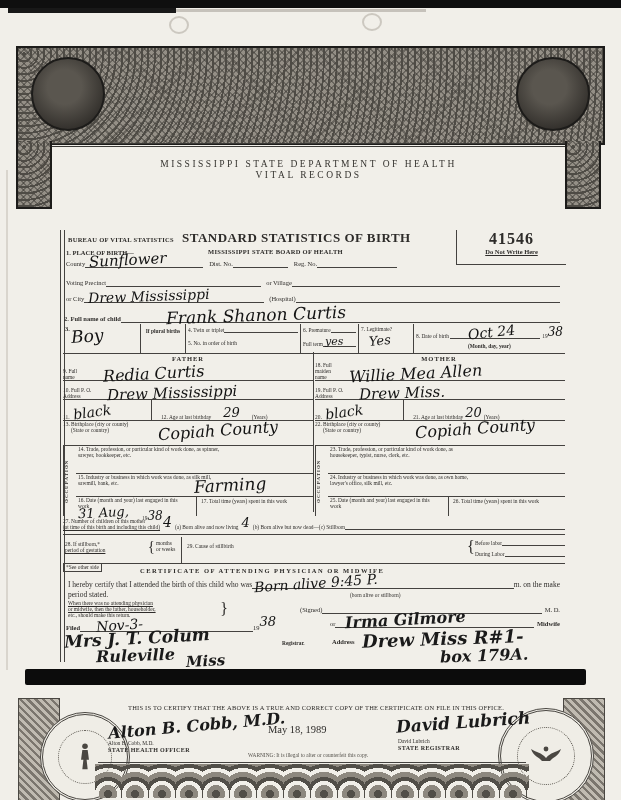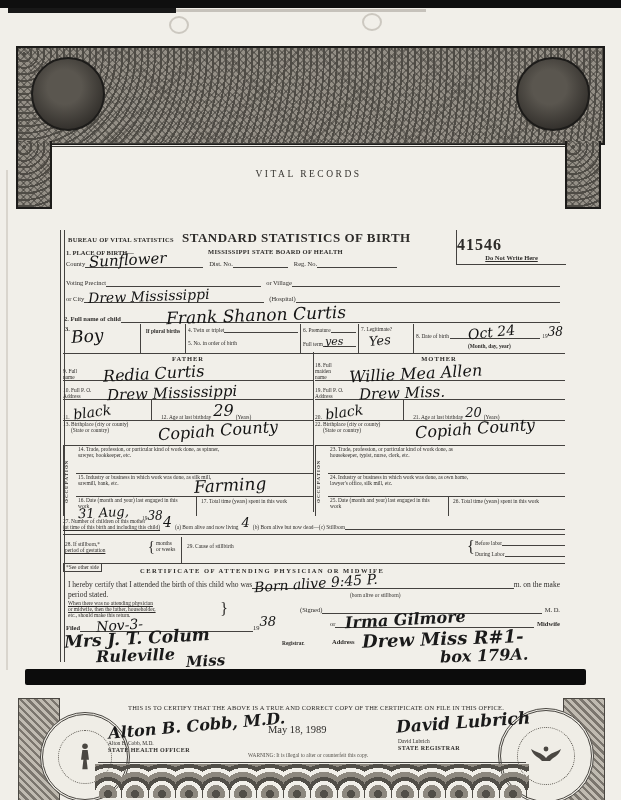--- a/index.html
+++ b/index.html
@@ -47,30 +47,31 @@
 
 <div class="a pat" style="left:16px;top:46px;width:585px;height:95px;border:2px solid #1d1c1a">
   <div class="a med" style="left:13px;top:9px;width:70px;height:70px"></div>
   <div class="a med" style="left:498px;top:9px;width:70px;height:70px"></div>
 </div>
 <div class="a" style="left:16px;top:141px;width:585px;height:66px">
   <div class="a pat" style="left:0;top:0;width:32px;height:66px;border:2px solid #1d1c1a;border-top:none"></div>
   <div class="a pat" style="left:549px;top:0;width:32px;height:66px;border:2px solid #1d1c1a;border-top:none"></div>
   <div class="a" style="left:36px;top:2px;width:513px;height:2px;border-top:1px solid #3b3a37;border-bottom:1px solid #3b3a37"></div>
   <div class="a" style="left:36px;top:18px;width:513px;text-align:center;font-size:9.5px;letter-spacing:2.5px;color:#35332f">
-    <div style="margin-top:10px">VITAL RECORDS</div>
+    <div>MISSISSIPPI STATE DEPARTMENT OF HEALTH</div>
+    <div style="margin-top:1px">VITAL RECORDS</div>
   </div>
 </div>
 
 <div class="a" style="left:60px;top:230px;width:3px;height:432px;border-left:1px solid #44423f;border-right:1px solid #44423f"></div>
 
 <div class="a p65 b" style="left:68px;top:236px;letter-spacing:.3px">BUREAU OF VITAL STATISTICS</div>
 <div class="a b" style="left:182px;top:230px;font-size:13px;letter-spacing:.5px">STANDARD STATISTICS OF BIRTH</div>
 <div class="a" style="left:456px;top:230px;width:109px;height:34px;border-left:1px solid #44423f;border-bottom:1px solid #44423f">
-  <div class="b" style="font-size:16px;margin-top:6px;letter-spacing:1px">41546</div>
+  <div class="b" style="font-size:16px;text-align:center;margin-top:0;letter-spacing:1px">41546</div>
   <div class="p65 b" style="text-align:center;text-decoration:underline">Do Not Write Here</div>
 </div>
 <div class="a p65 b" style="left:66px;top:249px">1. PLACE OF BIRTH—</div>
 <div class="a p65 b" style="left:208px;top:248px;letter-spacing:.3px">MISSISSIPPI STATE BOARD OF HEALTH</div>
 
 <div class="a row" style="left:66px;top:258px;width:390px">
   <span class="p65">County</span>
   <span class="bl" style="width:118px">
       <span class="hand" style="font-size:15px;transform:rotate(-3deg);display:inline-block">Sunflower</span>
     </span>
@@ -169,21 +170,21 @@
       </span>
     <span style="flex:1;position:relative">
         <span class="hand" style="font-size:15px;position:absolute;left:14px;bottom:-3px;transform:rotate(-2deg)">Drew Mississippi</span>
       </span>
   </div>
   <div class="row" style="border-bottom:1px solid #44423f;height:20px;position:relative">
     <span class="p55" style="width:10px">11.</span>
     <span class="hand" style="font-size:14px;transform:rotate(-8deg);display:inline-block">black</span>
     <div class="a vline" style="left:88px;top:0;height:20px"></div>
     <span class="p55" style="margin-left:50px">12. Age at last birthday</span>
-    <span class="hand" style="font-size:16px;margin:0 2px">29</span>
+    <span class="hand" style="font-size:13px;margin:0 12px">29</span>
     <span class="p55">(Years)</span>
   </div>
   <div style="border-bottom:1px solid #44423f;height:24px;position:relative">
     <div class="p55"><span>13. Birthplace (city or county)</span></div>
     <div class="p55" style="margin-left:8px"><span>(State or country)</span></div>
     <span class="hand" style="font-size:16px;position:absolute;left:95px;top:0;transform:rotate(-4deg)">Copiah County</span>
   </div>
   <div class="row" style="height:70px;align-items:stretch">
     <div class="vtext" style="width:12px;border-right:1px solid #44423f;text-align:center">OCCUPATION</div>
     <div style="flex:1;display:flex;flex-direction:column">

